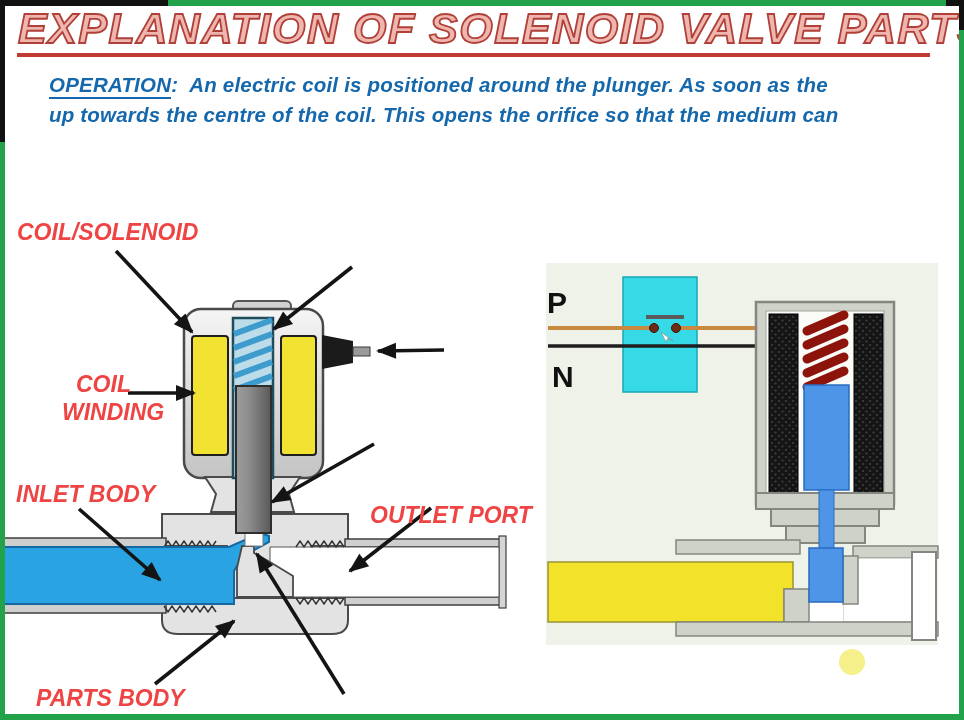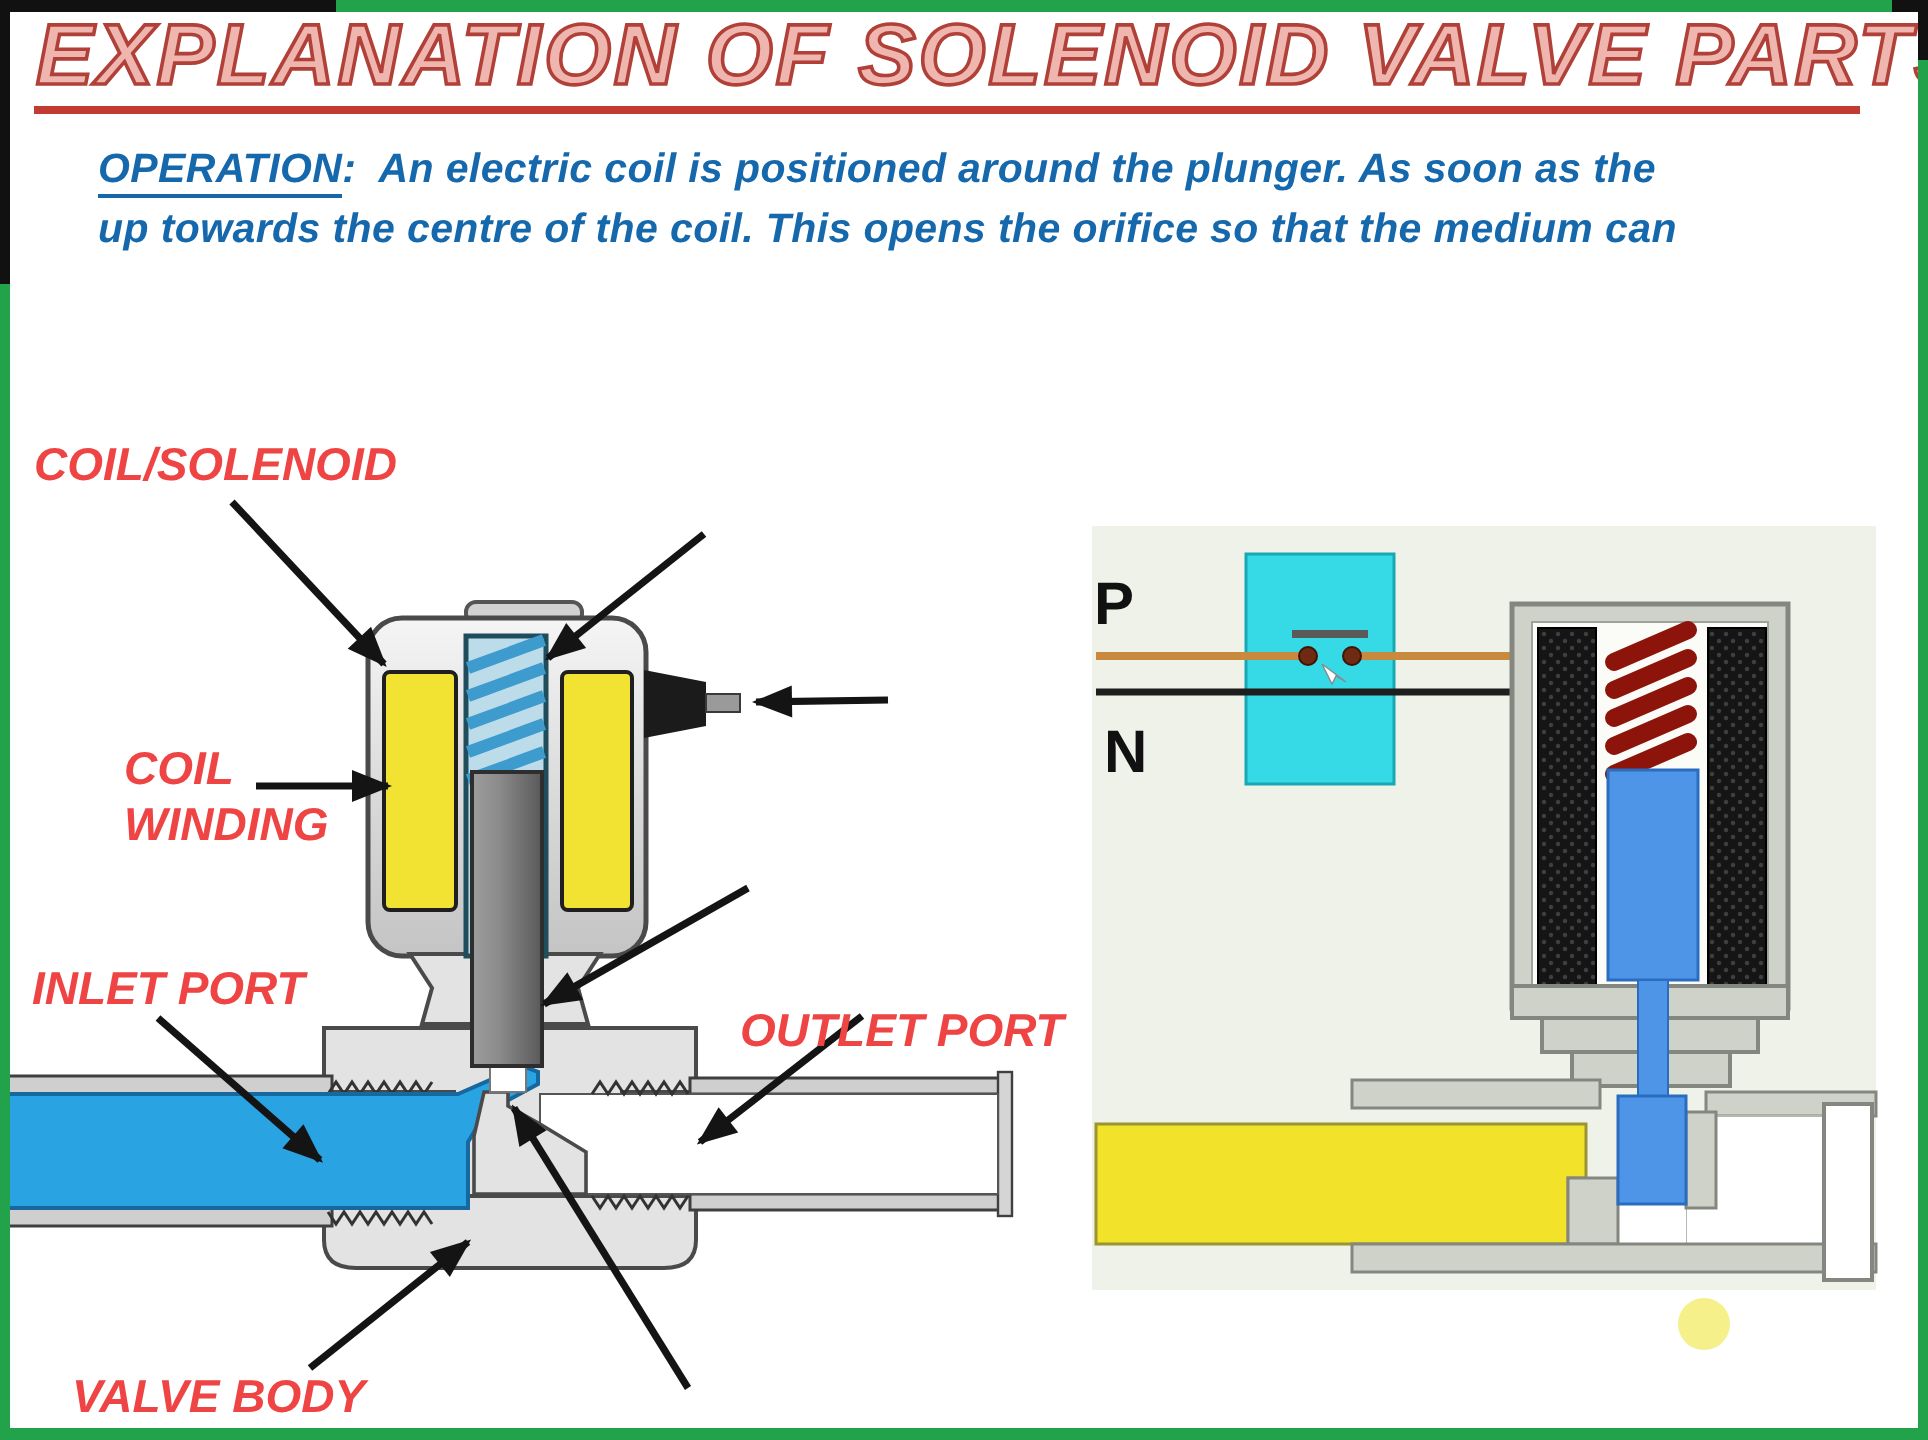--- a/index.html
+++ b/index.html
@@ -166,25 +166,25 @@
 
 <div class="title">EXPLANATION OF SOLENOID VALVE PARTS</div>
 <div class="title-underline"></div>
 
 <div class="operation">
   <div class="line"><span class="kw">OPERATION</span><span>:  An electric coil is positioned around the plunger. As soon as the</span></div>
   <div class="line">up towards the centre of the coil. This opens the orifice so that the medium can</div>
 </div>
 
 <div class="dlabel" style="left:17px;top:219px;">COIL/SOLENOID</div>
-<div class="dlabel" style="left:62px;top:371px;">COIL</div>
+<div class="dlabel" style="left:76px;top:371px;">COIL</div>
 <div class="dlabel" style="left:62px;top:399px;text-align:center;">WINDING</div>
-<div class="dlabel" style="left:16px;top:481px;">INLET PORT</div>
+<div class="dlabel" style="left:16px;top:481px;">INLET BODY</div>
 <div class="dlabel" style="left:370px;top:502px;">OUTLET PORT</div>
-<div class="dlabel" style="left:36px;top:685px;">VALVE BODY</div>
+<div class="dlabel" style="left:36px;top:685px;">PARTS BODY</div>
 
 <div class="pn" style="left:547px;top:286px;">P</div>
 <div class="pn" style="left:552px;top:360px;">N</div>
 
 <div class="frame top"></div>
 <div class="frame bottom"></div>
 <div class="frame left"></div>
 <div class="frame right"></div>
 <div class="corner tl-h"></div>
 <div class="corner tl-v"></div>

